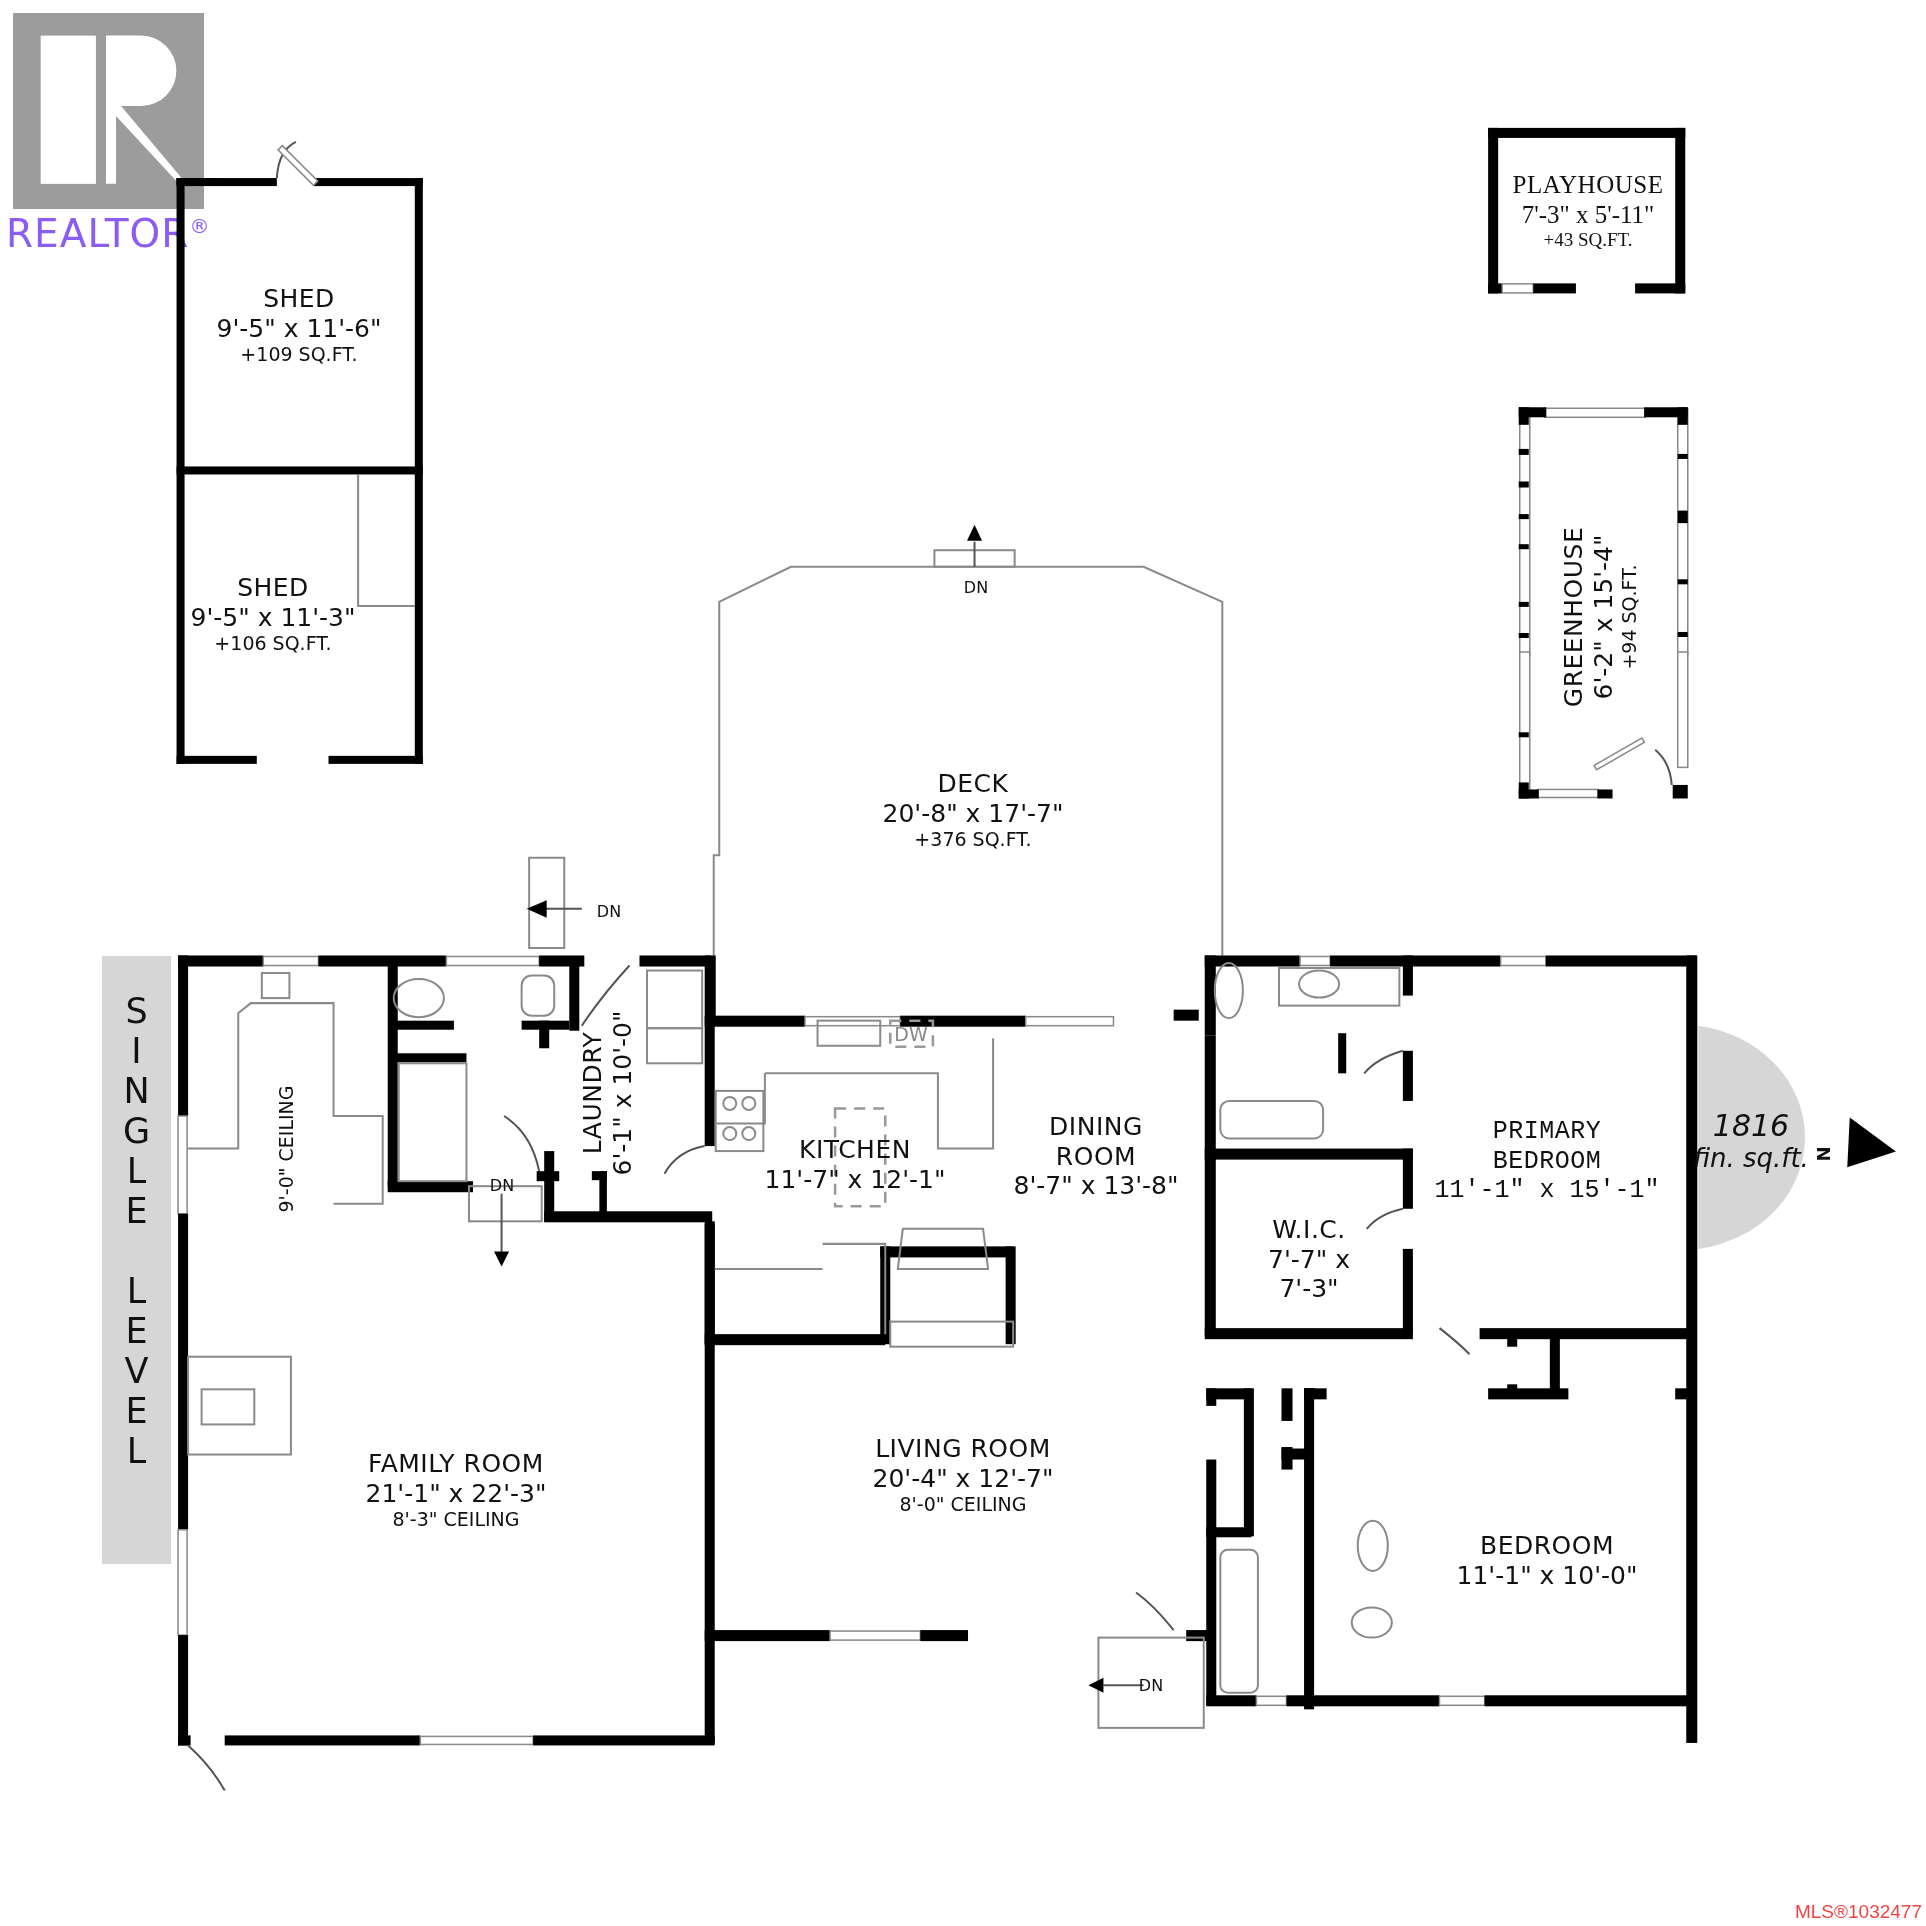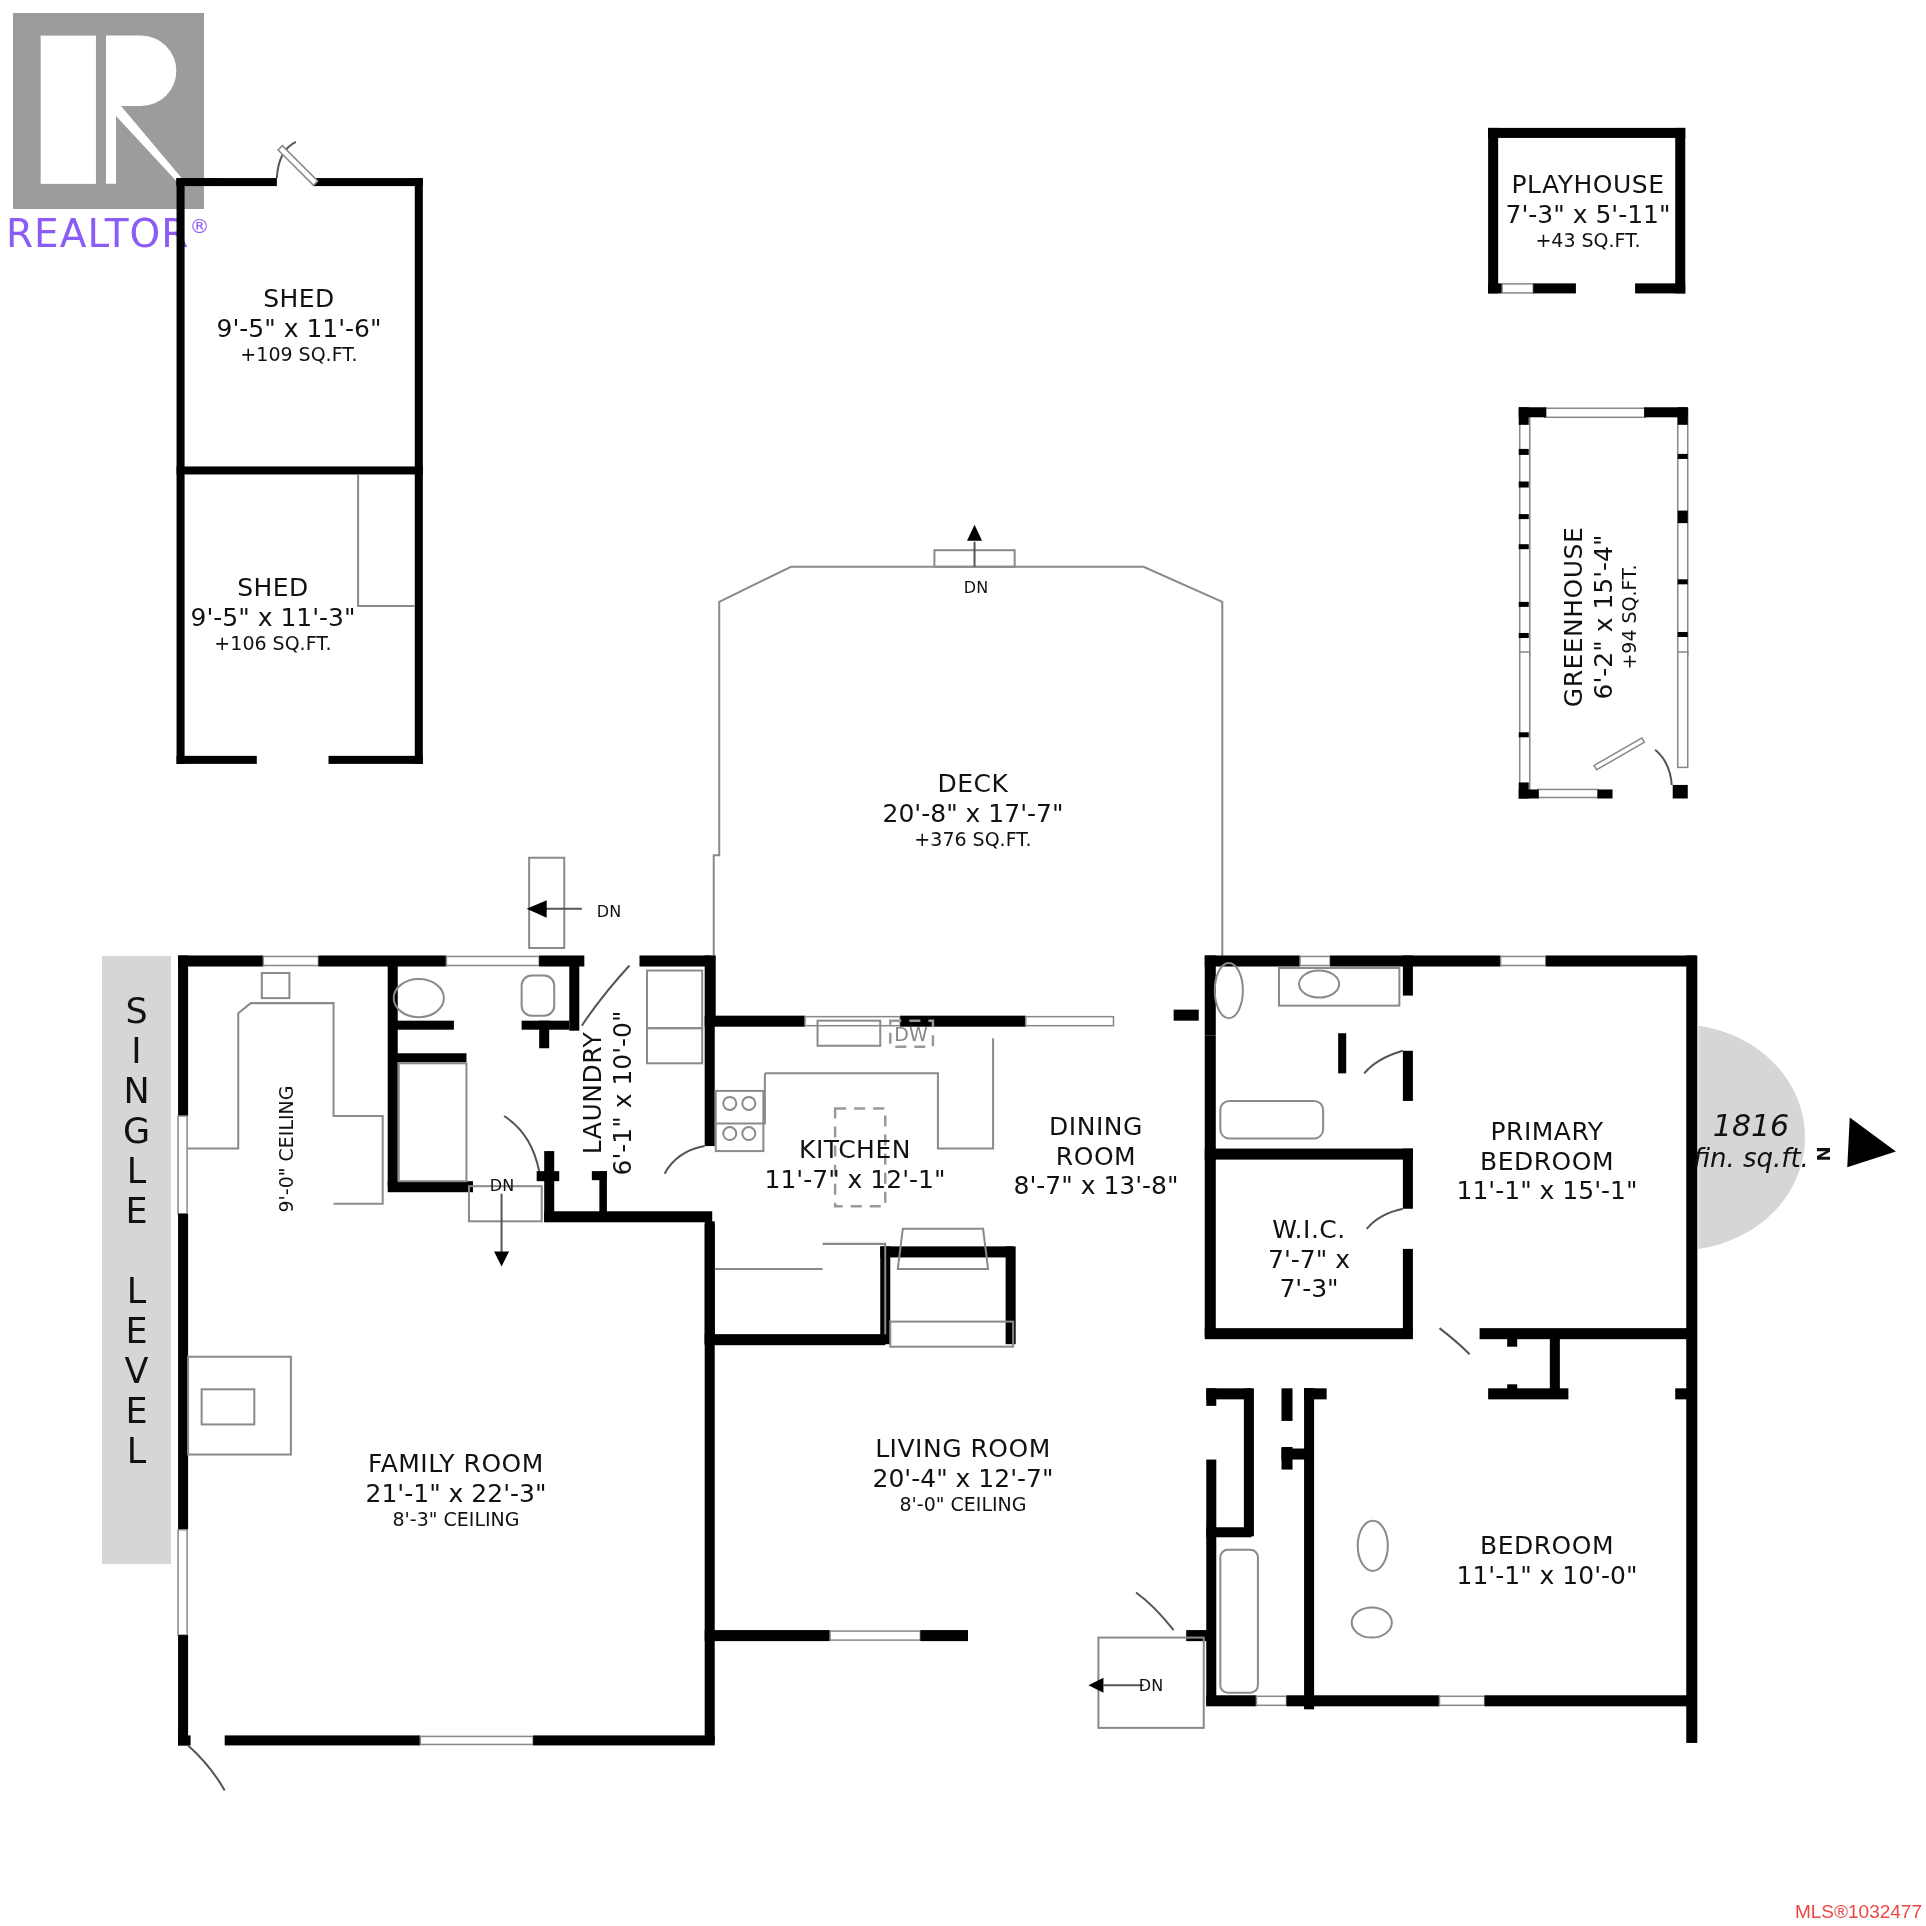--- a/index.html
+++ b/index.html
@@ -284,21 +284,21 @@
   <div class="name">SHED</div>
   <div class="dim">9'-5" x 11'-6"</div>
   <div class="sub">+109 SQ.FT.</div>
 </div>
 <div class="lbl" style="left:273px; top:614px;">
   <div class="name">SHED</div>
   <div class="dim">9'-5" x 11'-3"</div>
   <div class="sub">+106 SQ.FT.</div>
 </div>
 
-<div class="lbl" style="left:1588px; top:211px;">
+<div class="lbl" style="left:1588px; top:211px;font-family:Liberation Serif, serif;">
   <div class="name">PLAYHOUSE</div>
   <div class="dim">7'-3" x 5'-11"</div>
   <div class="sub">+43 SQ.FT.</div>
 </div>
 
 <div class="vert" style="left:1600px; top:617px;">
   <div class="name">GREENHOUSE</div>
   <div class="dim">6'-2" x 15'-4"</div>
   <div class="sub">+94 SQ.FT.</div>
 </div>
@@ -342,21 +342,21 @@
   <div class="dim">20'-4" x 12'-7"</div>
   <div class="sub">8'-0" CEILING</div>
 </div>
 
 <div class="lbl" style="left:1309px; top:1259px;">
   <div class="name">W.I.C.</div>
   <div class="dim">7'-7" x</div>
   <div class="dim">7'-3"</div>
 </div>
 
-<div class="lbl" style="left:1547px; top:1161px;">
+<div class="lbl" style="left:1547px; top:1161px;font-family:Liberation Mono, monospace;">
   <div class="name">PRIMARY</div>
   <div class="name">BEDROOM</div>
   <div class="dim">11'-1" x 15'-1"</div>
 </div>
 
 <div class="lbl" style="left:1547px; top:1560px;">
   <div class="name">BEDROOM</div>
   <div class="dim">11'-1" x 10'-0"</div>
 </div>
 

